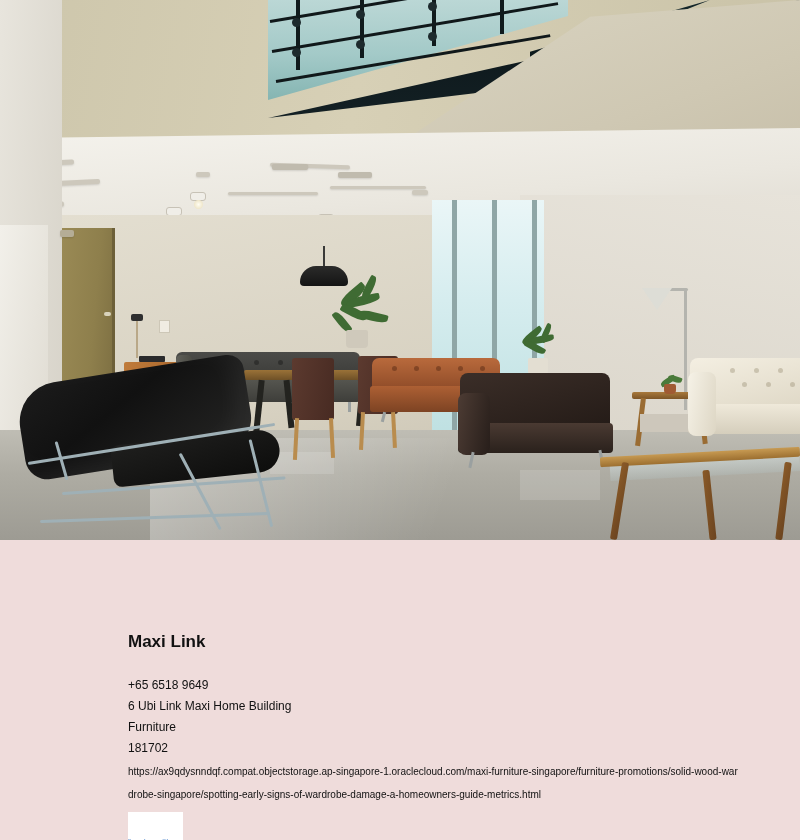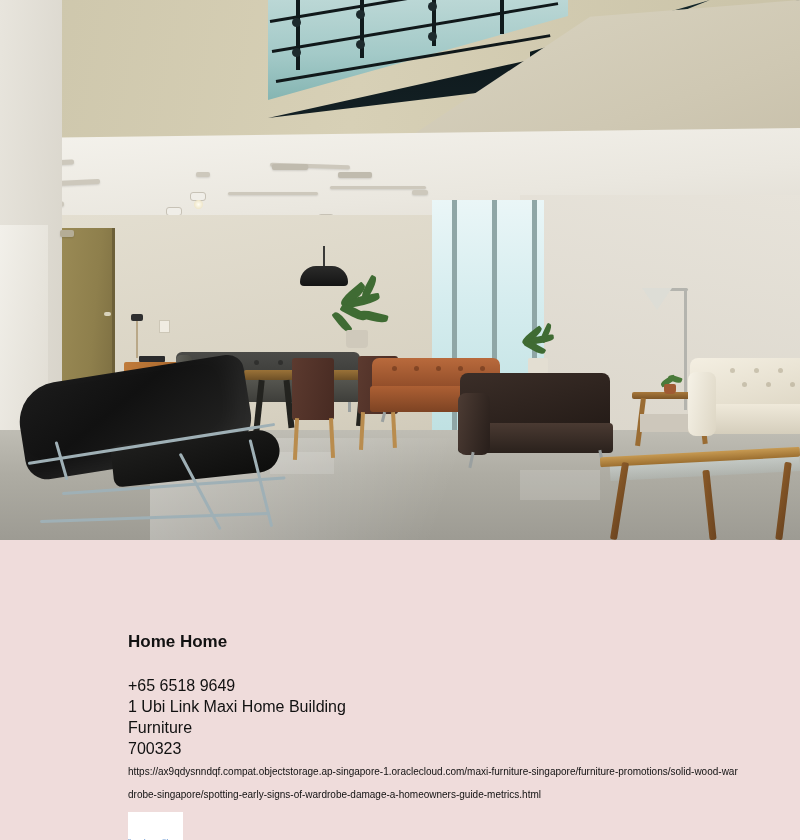--- a/index.html
+++ b/index.html
@@ -344,21 +344,21 @@
     font-weight: 700;
     color: #111;
   }
 
   .contact {
     position: absolute;
     left: 128px; top: 135px;
     width: 660px;
   }
   .contact div {
-    font-size: 16px;
+    font-size: 12px;
     line-height: 21px;
     color: #111;
   }
 
   .url {
     position: absolute;
     left: 128px; top: 220px;
     width: 700px;
     font-size: 10px;
     line-height: 23px;
@@ -556,27 +556,27 @@
   <div class="lounge-frame" style="left:56px;top:440px;width:40px;transform:rotate(74deg);"></div>
   <div class="lounge-frame" style="left:180px;top:452px;width:86px;transform:rotate(62deg);"></div>
   <div class="lounge-frame" style="left:250px;top:438px;width:90px;transform:rotate(76deg);"></div>
   <div class="lounge-frame" style="left:40px;top:520px;width:230px;transform:rotate(-2deg);"></div>
 
 </div>
 
 <div class="content">
 
 
-  <div class="subtitle">Home Home</div>
+  <div class="subtitle">Maxi Link</div>
 
   <div class="contact">
     <div>+65 6518 9649</div>
-    <div>1 Ubi Link Maxi Home Building</div>
+    <div>6 Ubi Link Maxi Home Building</div>
     <div>Furniture</div>
-    <div>700323</div>
+    <div>181702</div>
   </div>
 
   <div class="url">
     <div class="url-line1">https://ax9qdysnndqf.compat.objectstorage.ap-singapore-1.oraclecloud.com/maxi-furniture-singapore/furniture-promotions/solid-wood-war</div>
     <div class="url-line2">drobe-singapore/spotting-early-signs-of-wardrobe-damage-a-homeowners-guide-metrics.html</div>
   </div>
 
   <div class="logo-card">
     <div class="logo-text">l Furniture Singap</div>
   </div>

